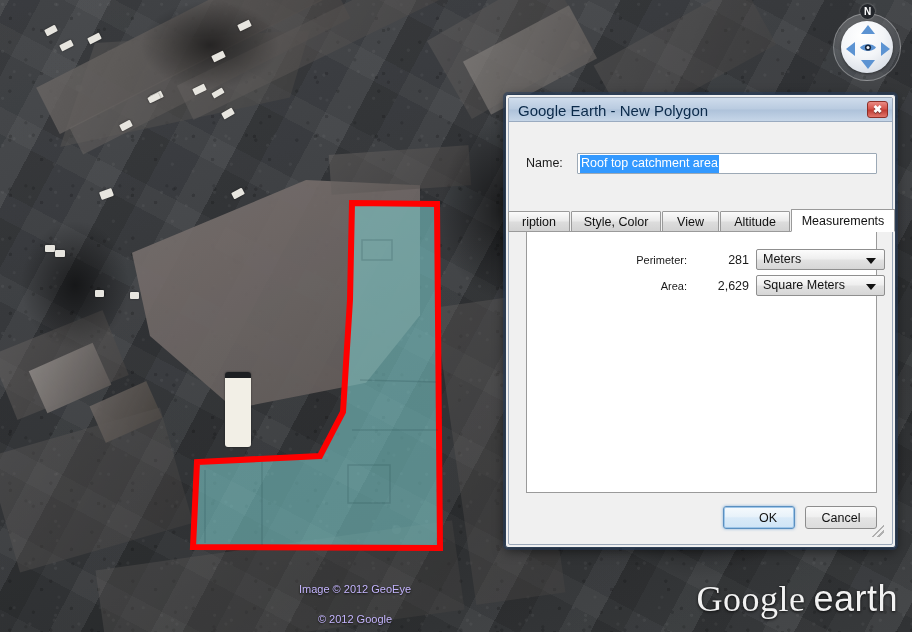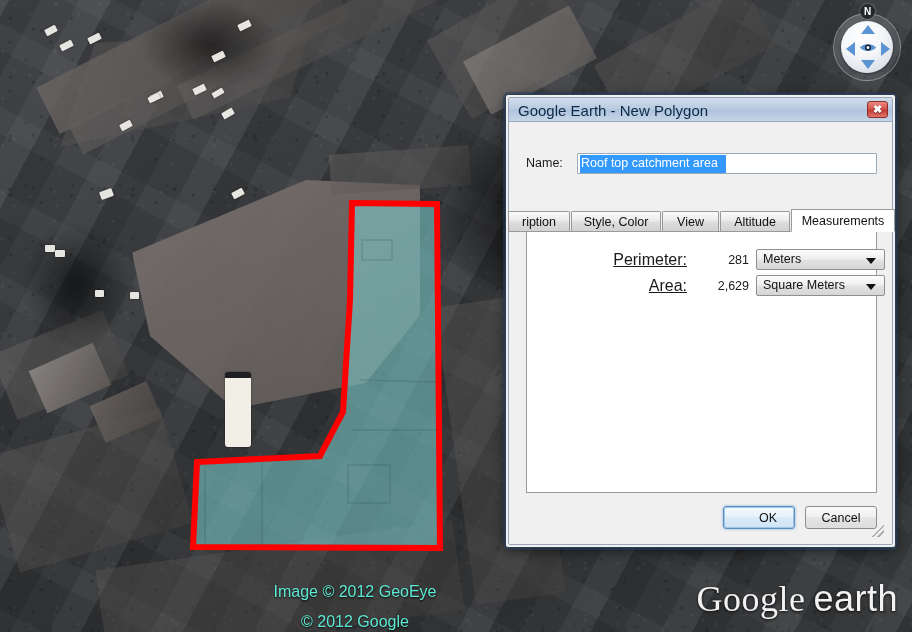--- a/index.html
+++ b/index.html
@@ -133,21 +133,21 @@
     letter-spacing: .5px;
     text-shadow: 0 1px 3px rgba(0,0,0,.85);
     white-space: nowrap;
   }
   .ge-logo .g1 { font-family: "Liberation Serif", serif; }
   .ge-logo .g2 { font-family: "Liberation Sans", sans-serif; font-weight: 300; margin-left: 8px; }
 
   
   .attrib {
     position: absolute; left: 0; right: 0; text-align: center;
-    color: #5eead4; font-size: 16px;
+    color: #c4b5fd; font-size: 11px;
     text-shadow: 0 1px 2px rgba(0,0,0,.9);
     font-family: "Liberation Sans", sans-serif;
   }
   .attrib.a1 { top: 583px; left: 60px; width: 590px; }
   .attrib.a2 { top: 613px; left: 60px; width: 590px; }
 
   
   .dialog {
     position: absolute; left: 505px; top: 94px; width: 391px; height: 454px;
     background: #f0f0f0;
@@ -196,21 +196,21 @@
     position: absolute; left: 51px; right: 0; top: 0; height: 21px;
     background: #ffffff;
     border: 1px solid #9ca9b6;
     border-radius: 1px;
     padding: 0 2px;
     display: flex; align-items: center;
   }
   .name-value {
     font-size: 12.5px; color: #ffffff;
     background: #3399ff;
-    padding: 1px 8px 2px 1px;
+    padding: 1px 1px 2px 1px;
     line-height: 15px;
   }
 
   
   .tabstrip {
     position: absolute; left: -4px; right: 12px; top: 88px; height: 18px;
   }
   .tab {
     position: absolute; top: 0; height: 21px;
     background: linear-gradient(180deg, #fbfbfb 0%, #eaeaea 45%, #dcdcdc 55%, #d2d2d2 100%);
@@ -233,21 +233,21 @@
     position: absolute; left: 14px; right: 12px; top: 108px; bottom: 48px;
     background: #ffffff;
     border: 1px solid #9a9a9a;
   }
   .meas-row {
     position: absolute; left: 0; right: 0; height: 21px;
     display: flex; align-items: center;
   }
   .meas-label {
     position: absolute; left: 0; width: 160px; text-align: right;
-    font-size: 16px; color: #1a1a1a; text-decoration: underline;
+    font-size: 11px; color: #1a1a1a;
   }
   .meas-value {
     position: absolute; left: 166px; width: 56px; text-align: right;
     font-size: 12.5px; color: #1a1a1a;
   }
   .meas-select {
     position: absolute; left: 229px; width: 129px; height: 21px;
     background: linear-gradient(180deg, #fcfcfc 0%, #eeeeee 48%, #e2e2e2 52%, #d6d6d6 100%);
     border: 1px solid #8f8f8f;
     border-radius: 2px;

